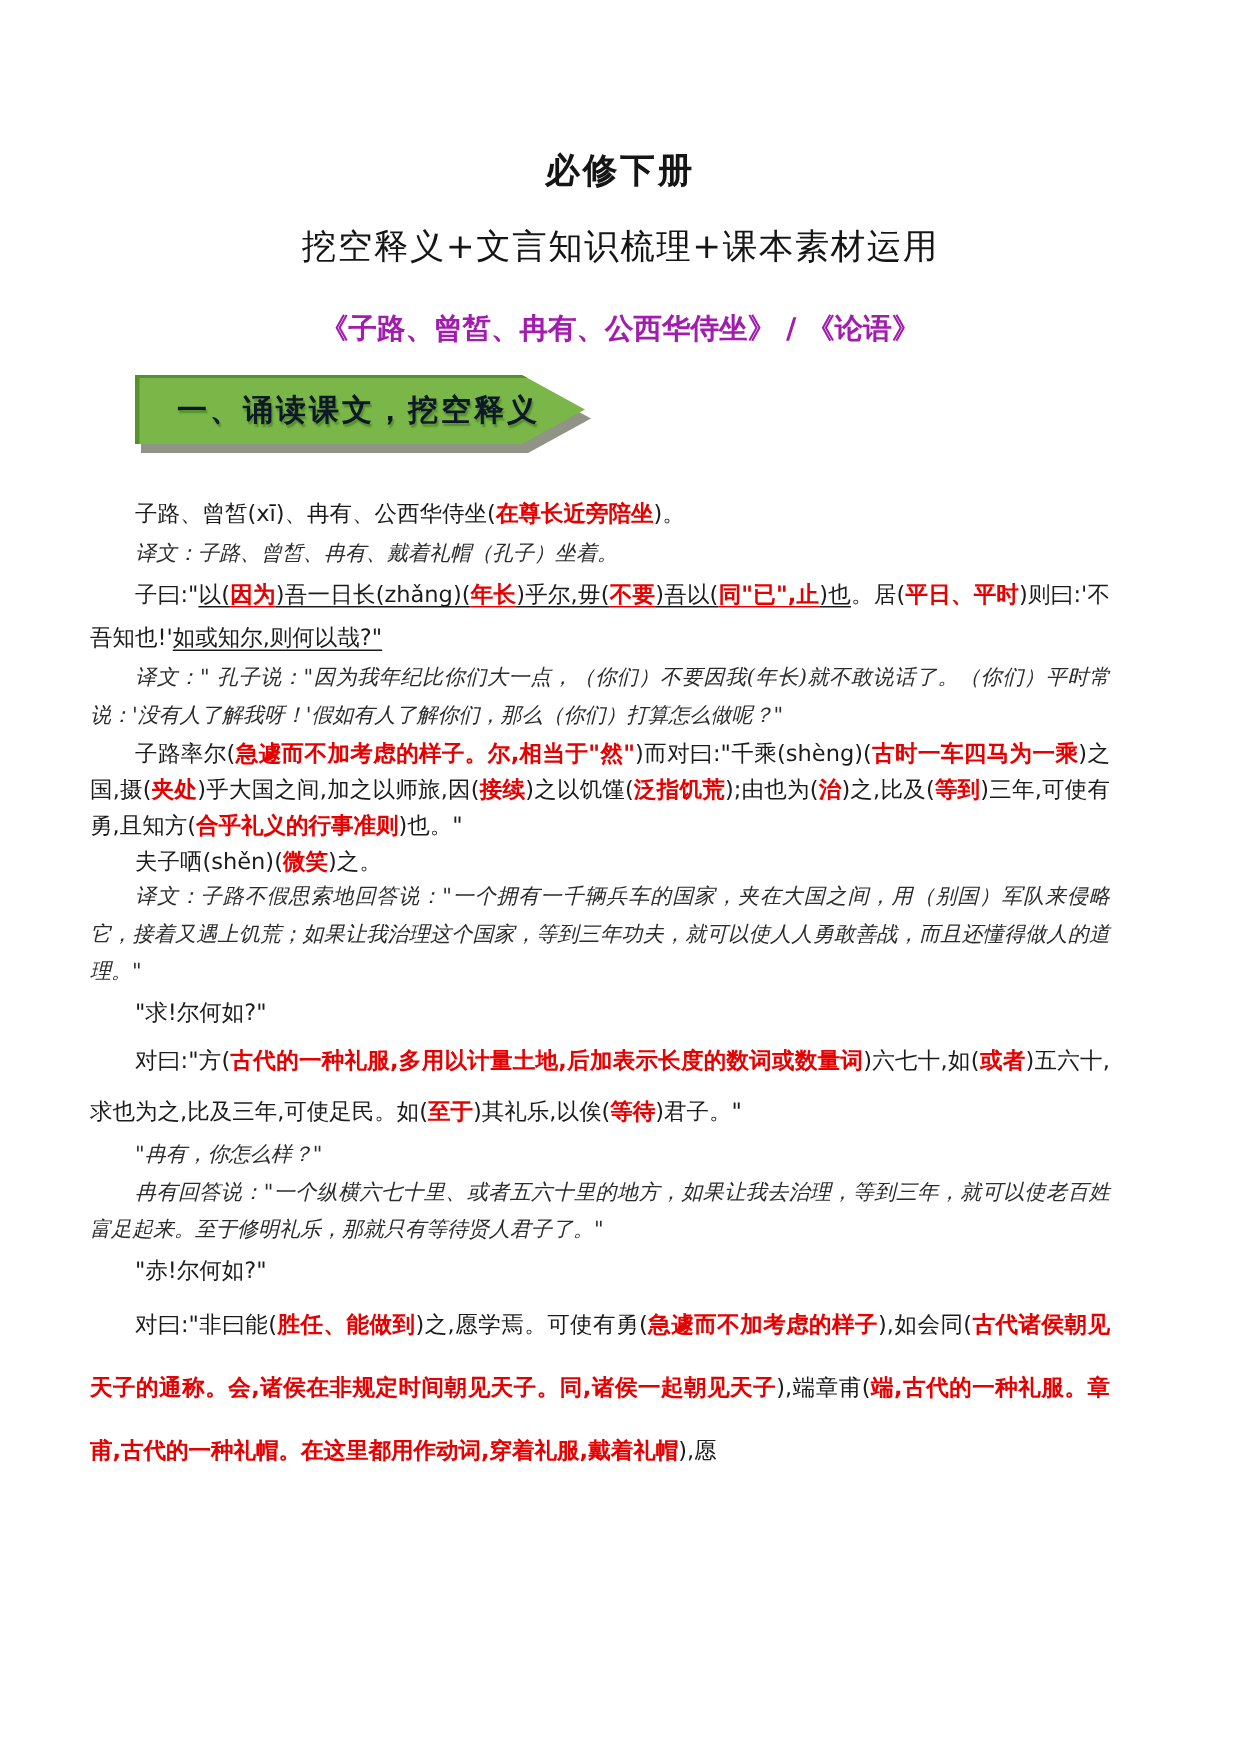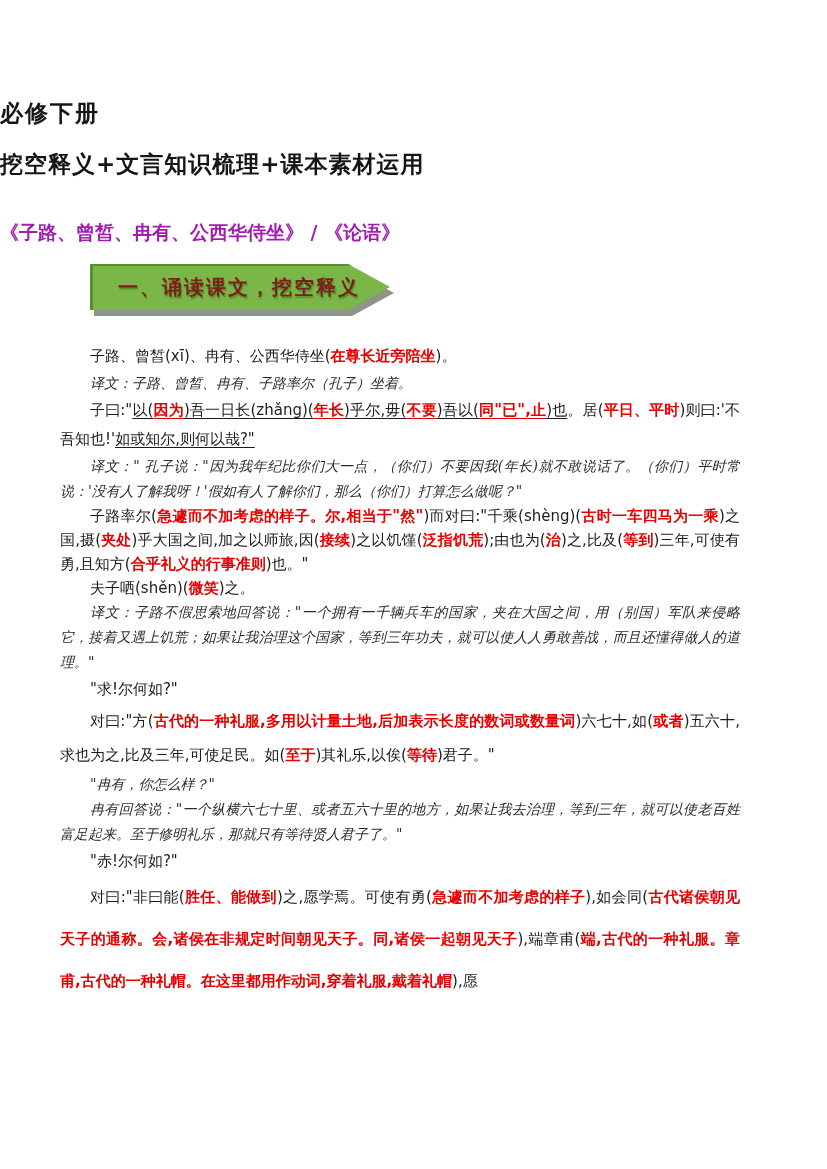--- a/index.html
+++ b/index.html
@@ -6,42 +6,42 @@
   .page {
     position: relative;
     width: 827px;
     height: 1169px;
     background: #ffffff;
     overflow: hidden;
     font-family: "DejaVu Sans", sans-serif;
     color: #1b1b1b;
   }
   
-  .title-block { text-align: left; padding-top: 98px; }
+  .title-block { text-align: center; padding-top: 98px; }
   .t1 { font-size: 23px; font-weight: bold; color: #151515; margin-bottom: 20px; letter-spacing: 2px; }
-  .t2 { font-size: 23px; font-weight: bold; color: #151515; margin-bottom: 40px; letter-spacing: 1px; }
+  .t2 { font-size: 23px; font-weight: normal; color: #151515; margin-bottom: 26px; letter-spacing: 1px; }
   .t3 { font-size: 19px; font-weight: bold; color: #a21caf; }
 
   
   .banner-row { position: relative; margin: 18px 0 0 90px; width: 320px; height: 56px; }
   .banner-shadow {
     position: absolute; left: 4px; top: 6px; width: 300px; height: 46px;
     background: var(--banner-drop, #8f9486);
     clip-path: polygon(0 0, 86% 0, 100% 50%, 86% 100%, 0 100%);
   }
   .banner-main {
     position: absolute; left: 0; top: 0; width: 300px; height: 46px;
     background: var(--banner-green, #7ab648);
     clip-path: polygon(0 0, 86% 0, 100% 50%, 86% 100%, 0 100%);
     box-shadow: inset 3px 2px 0 var(--banner-edge, #55922c);
     display: flex; align-items: center;
     padding-left: 28px; box-sizing: border-box;
   }
   .banner-label {
-    color: #7f1d1d; font-weight: bold; font-size: 20px; letter-spacing: 2px;
+    color: #0f172a; font-weight: bold; font-size: 20px; letter-spacing: 2px;
     text-shadow: 1px 2px 1px var(--banner-edge, #55922c);
     white-space: nowrap;
   }
 
   
   .content { margin: 22px 87px 0 60px; }
   .content p { margin: 0; text-indent: 30px; text-align: justify; }
   .classical { font-size: 15px; line-height: 29px; color: #1b1b1b; }
   .tight   { line-height: 24px; }
   .loose   { line-height: 34px; }
@@ -69,21 +69,21 @@
 
   <div class="banner-row">
     <div class="banner-shadow"></div>
     <div class="banner-main">
       <span class="banner-label">一、诵读课文，挖空释义</span>
     </div>
   </div>
 
   <div class="content">
       <p class="classical"><span>子路、曾皙(xī)、冉有、公西华侍坐(</span><span class="red">在尊长近旁陪坐</span><span>)。</span></p>
-      <p class="trans"><span>译文：子路、曾皙、冉有、子路率尔（孔子）坐着。</span></p>
+      <p class="trans"><span>译文：子路、曾皙、冉有、戴着礼帽（孔子）坐着。</span></p>
       <p class="classical gap-lg"><span>子曰:"</span><span class="u">以(</span><span class="red u">因为</span><span class="u">)吾一日长(zhǎng)(</span><span class="red u">年长</span><span class="u">)乎尔,毋(</span><span class="red u">不要</span><span class="u">)吾以(</span><span class="red u">同"已",止</span><span class="u">)也</span><span>。居(</span><span class="red">平日、平时</span><span>)则曰:'不吾知也!'</span><span class="u">如或知尔,则何以哉?"</span></p>
       <p class="trans"><span>译文：" 孔子说："因为我年纪比你们大一点，（你们）不要因我(年长)就不敢说话了。（你们）平时常说：'没有人了解我呀！'假如有人了解你们，那么（你们）打算怎么做呢？"</span></p>
       <p class="classical tight gap-md"><span>子路率尔(</span><span class="red">急遽而不加考虑的样子。尔,相当于"然"</span><span>)而对曰:"千乘(shèng)(</span><span class="red">古时一车四马为一乘</span><span>)之国,摄(</span><span class="red">夹处</span><span>)乎大国之间,加之以师旅,因(</span><span class="red">接续</span><span>)之以饥馑(</span><span class="red">泛指饥荒</span><span>);由也为(</span><span class="red">治</span><span>)之,比及(</span><span class="red">等到</span><span>)三年,可使有勇,且知方(</span><span class="red">合乎礼义的行事准则</span><span>)也。"</span></p>
       <p class="classical tight"><span>夫子哂(shěn)(</span><span class="red">微笑</span><span>)之。</span></p>
       <p class="trans"><span>译文：子路不假思索地回答说："一个拥有一千辆兵车的国家，夹在大国之间，用（别国）军队来侵略它，接着又遇上饥荒；如果让我治理这个国家，等到三年功夫，就可以使人人勇敢善战，而且还懂得做人的道理。"</span></p>
       <p class="classical gap-md"><span>"求!尔何如?"</span></p>
       <p class="classical loose gap-md"><span>对曰:"方(</span><span class="red">古代的一种礼服,多用以计量土地,后加表示长度的数词或数量词</span><span>)六七十,如(</span><span class="red">或者</span><span>)五六十,求也为之,比及三年,可使足民。如(</span><span class="red">至于</span><span>)其礼乐,以俟(</span><span class="red">等待</span><span>)君子。"</span></p>
       <p class="trans"><span>"冉有，你怎么样？"</span></p>
       <p class="trans"><span>冉有回答说："一个纵横六七十里、或者五六十里的地方，如果让我去治理，等到三年，就可以使老百姓富足起来。至于修明礼乐，那就只有等待贤人君子了。"</span></p>
       <p class="classical gap-lg"><span>"赤!尔何如?"</span></p>

